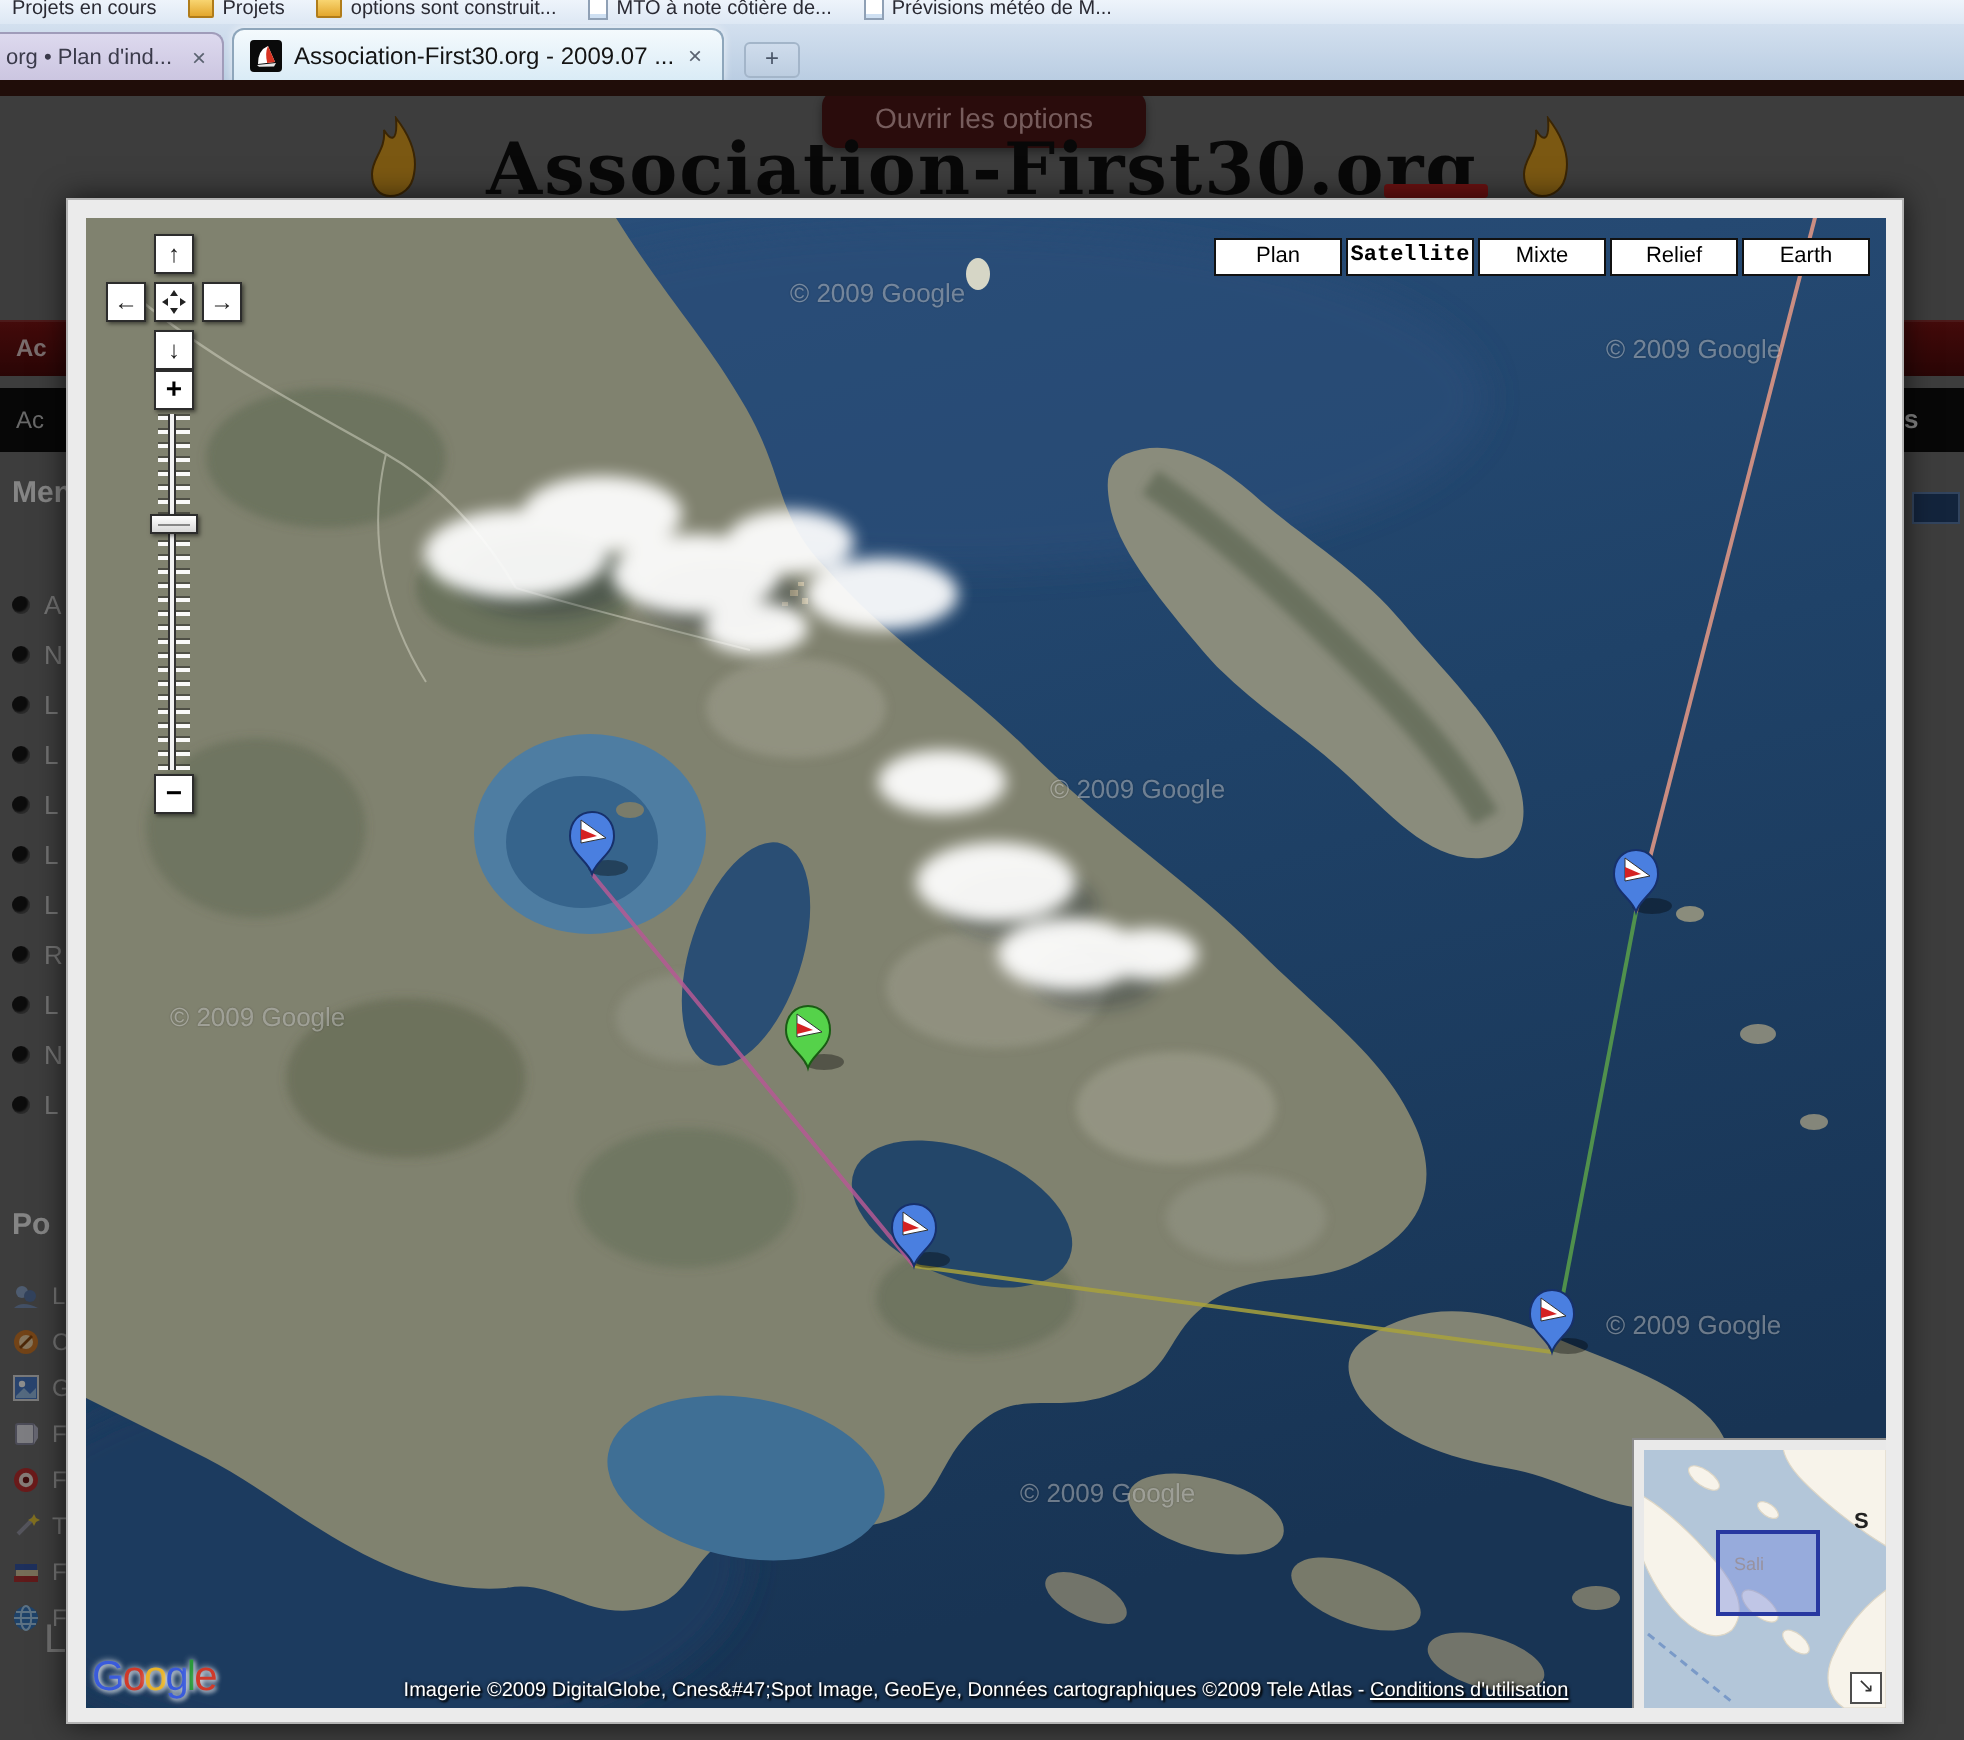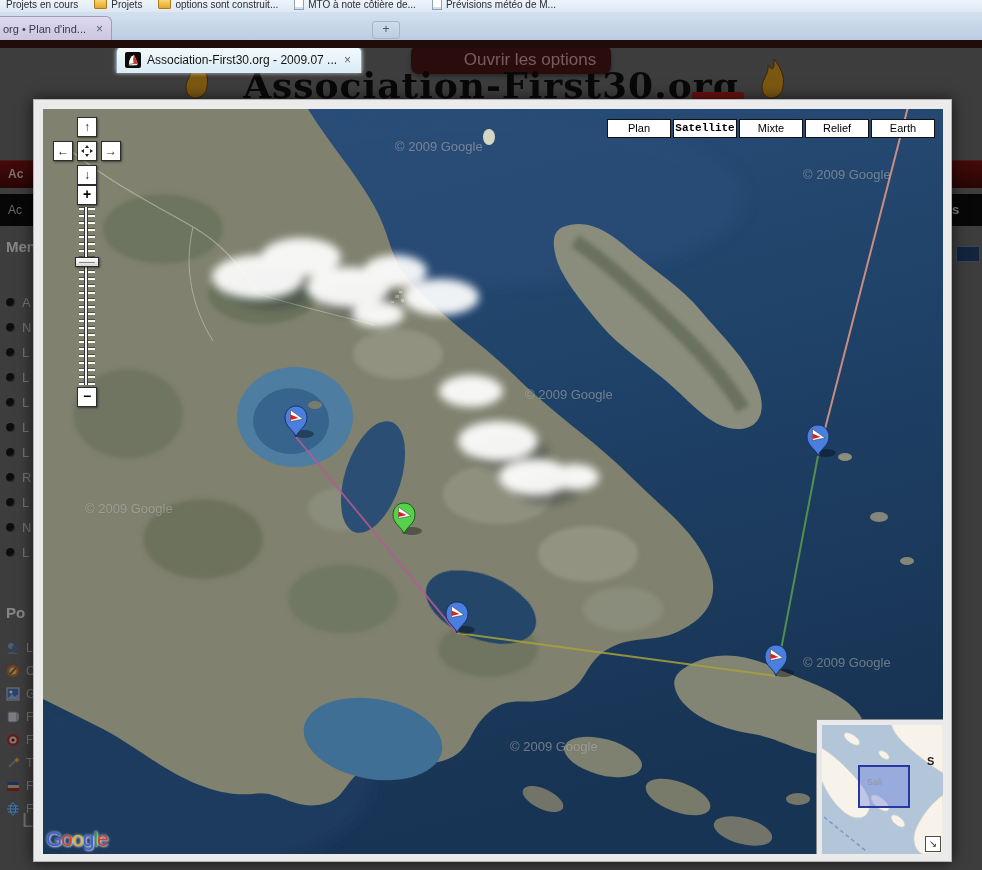--- a/index.html
+++ b/index.html
@@ -10,31 +10,31 @@
   .bookmarks-bar{position:absolute;left:0;top:0;width:982px;height:12px;background:linear-gradient(#eef4fb,#dde8f4);border-bottom:1px solid #c0cfdf;overflow:hidden;z-index:20;}
   .bm-row{position:absolute;left:6px;top:-4px;display:flex;gap:16px;align-items:center;height:16px;white-space:nowrap;}
   .bm-item{display:flex;gap:4px;align-items:center;font-size:10px;color:#2a2a33;}
   .bm-folder{width:11px;height:8px;background:linear-gradient(#f8d571,#e3a72e);border:1px solid #b07c1a;border-radius:1px;position:relative;}
   .bm-folder:before{content:"";position:absolute;left:0;top:-3px;width:5px;height:2px;background:#e9b53d;border:1px solid #b07c1a;border-bottom:none;border-radius:1px 1px 0 0;}
   .bm-page{width:8px;height:10px;background:#fff;border:1px solid #8fa0b5;box-shadow:inset 0 -2px 0 #cfe0f2;}
 
   .tab-bar{position:absolute;left:0;top:12px;width:982px;height:28px;background:linear-gradient(#d3e0ef,#bacde2);z-index:20;}
   .tab{position:absolute;border-radius:6px 6px 0 0;display:flex;align-items:center;box-sizing:border-box;}
   .tab-inactive{left:-10px;top:4px;width:122px;height:25px;background:linear-gradient(#ddd9ee,#cbc5e0);border:1px solid #a09cba;border-bottom:none;padding:0 6px 0 12px;}
-  .tab-active{left:116px;top:2px;width:246px;height:27px;background:linear-gradient(#f4fafd,#d9ebf6);border:1px solid #8ea6bb;border-bottom:none;padding:0 8px;z-index:2;box-shadow:0 0 4px rgba(255,255,255,.7);margin-top:32px;}
+  .tab-active{left:116px;top:2px;width:246px;height:27px;background:linear-gradient(#f4fafd,#d9ebf6);border:1px solid #8ea6bb;border-bottom:none;padding:0 8px;z-index:2;box-shadow:0 0 4px rgba(255,255,255,.7);}
   .tab-title{flex:1;overflow:hidden;white-space:nowrap;font-size:11px;color:#3a3a4a;}
   .tab-active .tab-title{font-size:12px;color:#141414;margin-left:6px;}
   .tab-close{font-size:12px;color:#5a6270;padding:0 2px;cursor:default;}
   .favicon{width:16px;height:16px;flex:0 0 16px;}
   .newtab-btn{position:absolute;left:372px;top:9px;width:26px;height:16px;background:linear-gradient(#cfdcec,#bccde0);border:1px solid #a3b5c9;border-radius:3px;text-align:center;line-height:14px;font-size:12px;color:#4a5668;}
   .chrome-strip{position:absolute;left:0;top:40px;width:982px;height:8px;background:#200d09;z-index:20;}
 
   
   .site{position:absolute;left:0;top:40px;width:982px;height:830px;z-index:1;}
-  .options-btn{position:absolute;left:411px;top:5px;width:162px;height:29px;background:#4d1717;border-radius:8px;color:#d8a8a8;font-size:17px;text-align:center;line-height:29px;box-shadow:0 2px 4px rgba(0,0,0,.4);padding-left:38px;}
+  .options-btn{position:absolute;left:411px;top:5px;width:162px;height:29px;background:#4d1717;border-radius:8px;color:#d8a8a8;font-size:14px;text-align:center;line-height:29px;box-shadow:0 2px 4px rgba(0,0,0,.4);}
   .site-title{position:absolute;left:0;top:24px;width:982px;text-align:center;font-family:"DejaVu Serif",serif;font-weight:bold;font-size:36px;color:#101010;letter-spacing:1px;}
   .flame{position:absolute;top:18px;width:30px;height:42px;}
   .flame-left{left:182px;} .flame-right{left:758px;}
   .title-accent{position:absolute;left:692px;top:52px;width:52px;height:7px;background:#c02020;border-radius:2px;}
   .nav-red{position:absolute;left:0;top:120px;width:982px;height:27px;background:linear-gradient(#7c1414,#4c0a0a);border-top:1px solid #8a3030;color:#ddc6c6;font-weight:bold;font-size:12px;line-height:27px;}
   .nav-red span{margin-left:8px;}
   .nav-black{position:absolute;left:0;top:154px;width:982px;height:32px;background:#0d0d0d;color:#bdbdbd;font-size:12px;line-height:32px;}
   .nav-black .left-lbl{margin-left:8px;}
   .nav-black .right-lbl{position:absolute;left:944px;top:0;font-weight:bold;font-size:13px;color:#efefef;}
   .mini-input{position:absolute;left:956px;top:206px;width:22px;height:14px;background:#24436e;border:1px solid #5b7cab;}
@@ -421,20 +421,21 @@
       <div class="layer-btns">
         <div class="layer-btn">Plan</div>
         <div class="layer-btn active">Satellite</div>
         <div class="layer-btn">Mixte</div>
         <div class="layer-btn">Relief</div>
         <div class="layer-btn">Earth</div>
       </div>
 
       <div class="glogo"><span class="logo-letter" style="color: rgb(58, 91, 220);">G</span><span class="logo-letter" style="color: rgb(208, 58, 42);">o</span><span class="logo-letter" style="color: rgb(232, 179, 42);">o</span><span class="logo-letter" style="color: rgb(58, 91, 220);">g</span><span class="logo-letter" style="color: rgb(42, 154, 58);">l</span><span class="logo-letter" style="color: rgb(208, 58, 42);">e</span></div>
 
+      <div class="attrib"><span>Imagerie ©2009 DigitalGlobe, Cnes&amp;#47;Spot Image, GeoEye, Données cartographiques ©2009 Tele Atlas - </span><span class="attrib-link" style="text-decoration:underline">Conditions d'utilisation</span></div>
 
       <div class="minimap-frame">
         <div class="minimap">
           <svg width="121" height="129" viewBox="0 0 121 129">
             <rect width="121" height="129" fill="#b3c6d9"></rect>
             <g fill="#f7f3ea" stroke="#ddd6c6" stroke-width="0.6">
               <path d="M-6,20 C10,28 24,42 36,56 C46,68 52,80 44,90 C34,98 20,88 10,74 C0,60 -8,40 -6,20 Z"></path>
               <path d="M70,-5 L121,-5 L121,48 C108,40 92,28 80,16 C72,8 68,0 70,-5 Z"></path>
               <path d="M121,70 C110,78 100,90 94,104 C90,114 92,124 100,129 L121,129 Z"></path>
               <ellipse cx="58" cy="78" rx="11" ry="5" transform="rotate(40 58 78)"></ellipse>

